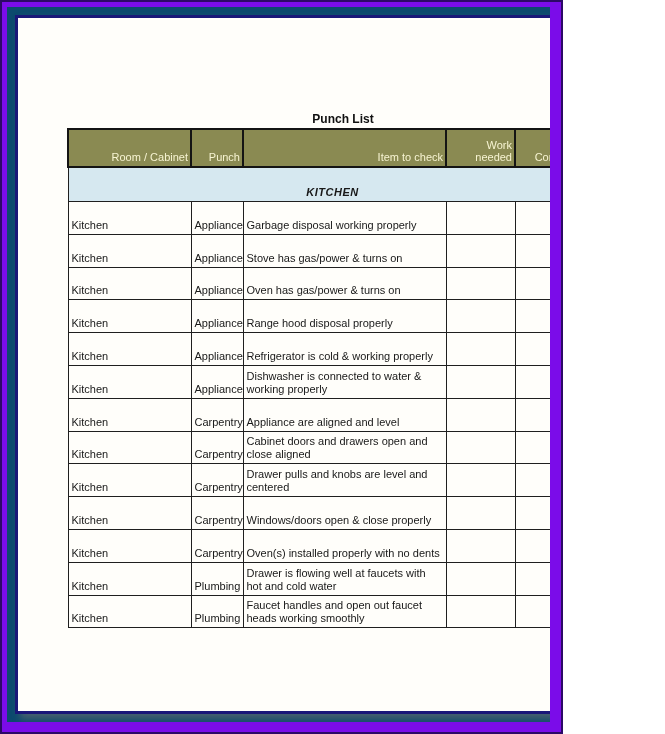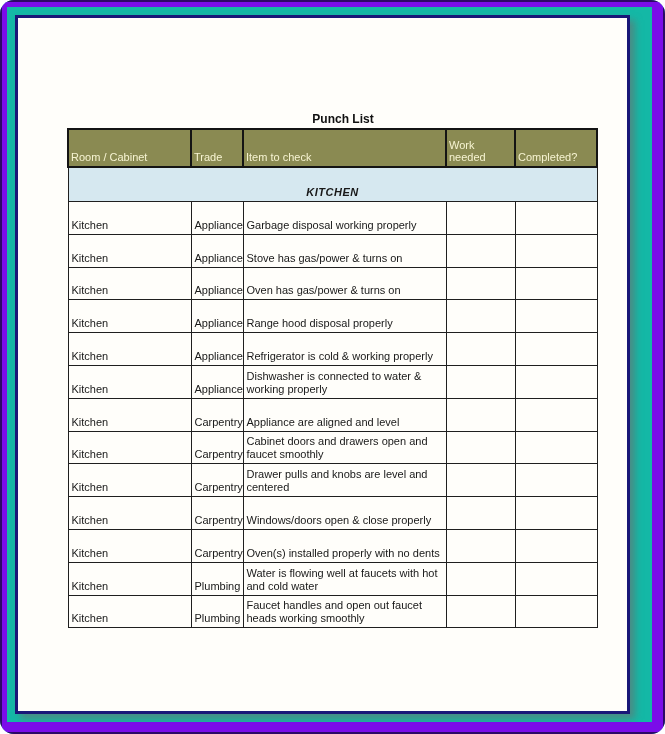--- a/index.html
+++ b/index.html
@@ -3,25 +3,24 @@
 <meta charset="utf-8">
 <style>
   html, body {
     margin: 0;
     padding: 0;
     background: #ffffff;
     font-family: "Liberation Sans", sans-serif;
   }
   .canvas {
     position: relative;
-    width: 665px;
+    width: 563px;
     height: 734px;
-    background: #14b8a6;
+    background: #0c4a6e;
     overflow: hidden;
-    border-radius: 14px;
   }
   
   .frame-outer {
     position: absolute;
     inset: 0;
     border: 2px solid #2c0966;
     box-sizing: border-box;
     pointer-events: none;
     z-index: 3;
   }
@@ -70,21 +69,21 @@
   table.punch col.c2 { width: 52px; }
   table.punch col.c3 { width: 203px; }
   table.punch col.c4 { width: 69px; }
   table.punch col.c5 { width: 82px; }
 
   table.punch th {
     background: #8a8a52;
     color: #f7f4d2;
     font-size: 11px;
     font-weight: normal;
-    text-align: left;
+    text-align: right;
     vertical-align: bottom;
     border: 2px solid #141414;
     padding: 2px 2px 3px 2px;
     height: 31px;
   }
   .section-row td {
     background: #d6e8f0;
     color: #121212;
     font-size: 12px;
     font-weight: bold;
@@ -122,21 +121,21 @@
       <colgroup>
         <col class="c1">
           <col class="c2">
           <col class="c3">
           <col class="c4">
           <col class="c5">
       </colgroup>
       <thead>
         <tr>
           <th>Room / Cabinet</th>
-          <th>Trade</th>
+          <th>Punch</th>
           <th>Item to check</th>
           <th>Work needed</th>
           <th>Completed?</th>
         </tr>
       </thead>
       <tbody>
         <tr class="section-row">
           <td colspan="5">KITCHEN</td>
         </tr>
 
@@ -185,21 +184,21 @@
         <tr class="data-row">
           <td class="c-room">Kitchen</td>
           <td class="c-trade">Carpentry</td>
           <td class="c-item">Appliance are aligned and level</td>
           <td class="c-work"></td>
           <td class="c-done"></td>
         </tr>
         <tr class="data-row">
           <td class="c-room">Kitchen</td>
           <td class="c-trade">Carpentry</td>
-          <td class="c-item">Cabinet doors and drawers open and faucet smoothly</td>
+          <td class="c-item">Cabinet doors and drawers open and close aligned</td>
           <td class="c-work"></td>
           <td class="c-done"></td>
         </tr>
         <tr class="data-row">
           <td class="c-room">Kitchen</td>
           <td class="c-trade">Carpentry</td>
           <td class="c-item">Drawer pulls and knobs are level and centered</td>
           <td class="c-work"></td>
           <td class="c-done"></td>
         </tr>
@@ -213,21 +212,21 @@
         <tr class="data-row">
           <td class="c-room">Kitchen</td>
           <td class="c-trade">Carpentry</td>
           <td class="c-item">Oven(s) installed properly with no dents</td>
           <td class="c-work"></td>
           <td class="c-done"></td>
         </tr>
         <tr class="data-row">
           <td class="c-room">Kitchen</td>
           <td class="c-trade">Plumbing</td>
-          <td class="c-item">Water is flowing well at faucets with hot and cold water</td>
+          <td class="c-item">Drawer is flowing well at faucets with hot and cold water</td>
           <td class="c-work"></td>
           <td class="c-done"></td>
         </tr>
         <tr class="data-row">
           <td class="c-room">Kitchen</td>
           <td class="c-trade">Plumbing</td>
           <td class="c-item">Faucet handles and open out faucet heads working smoothly</td>
           <td class="c-work"></td>
           <td class="c-done"></td>
         </tr>

